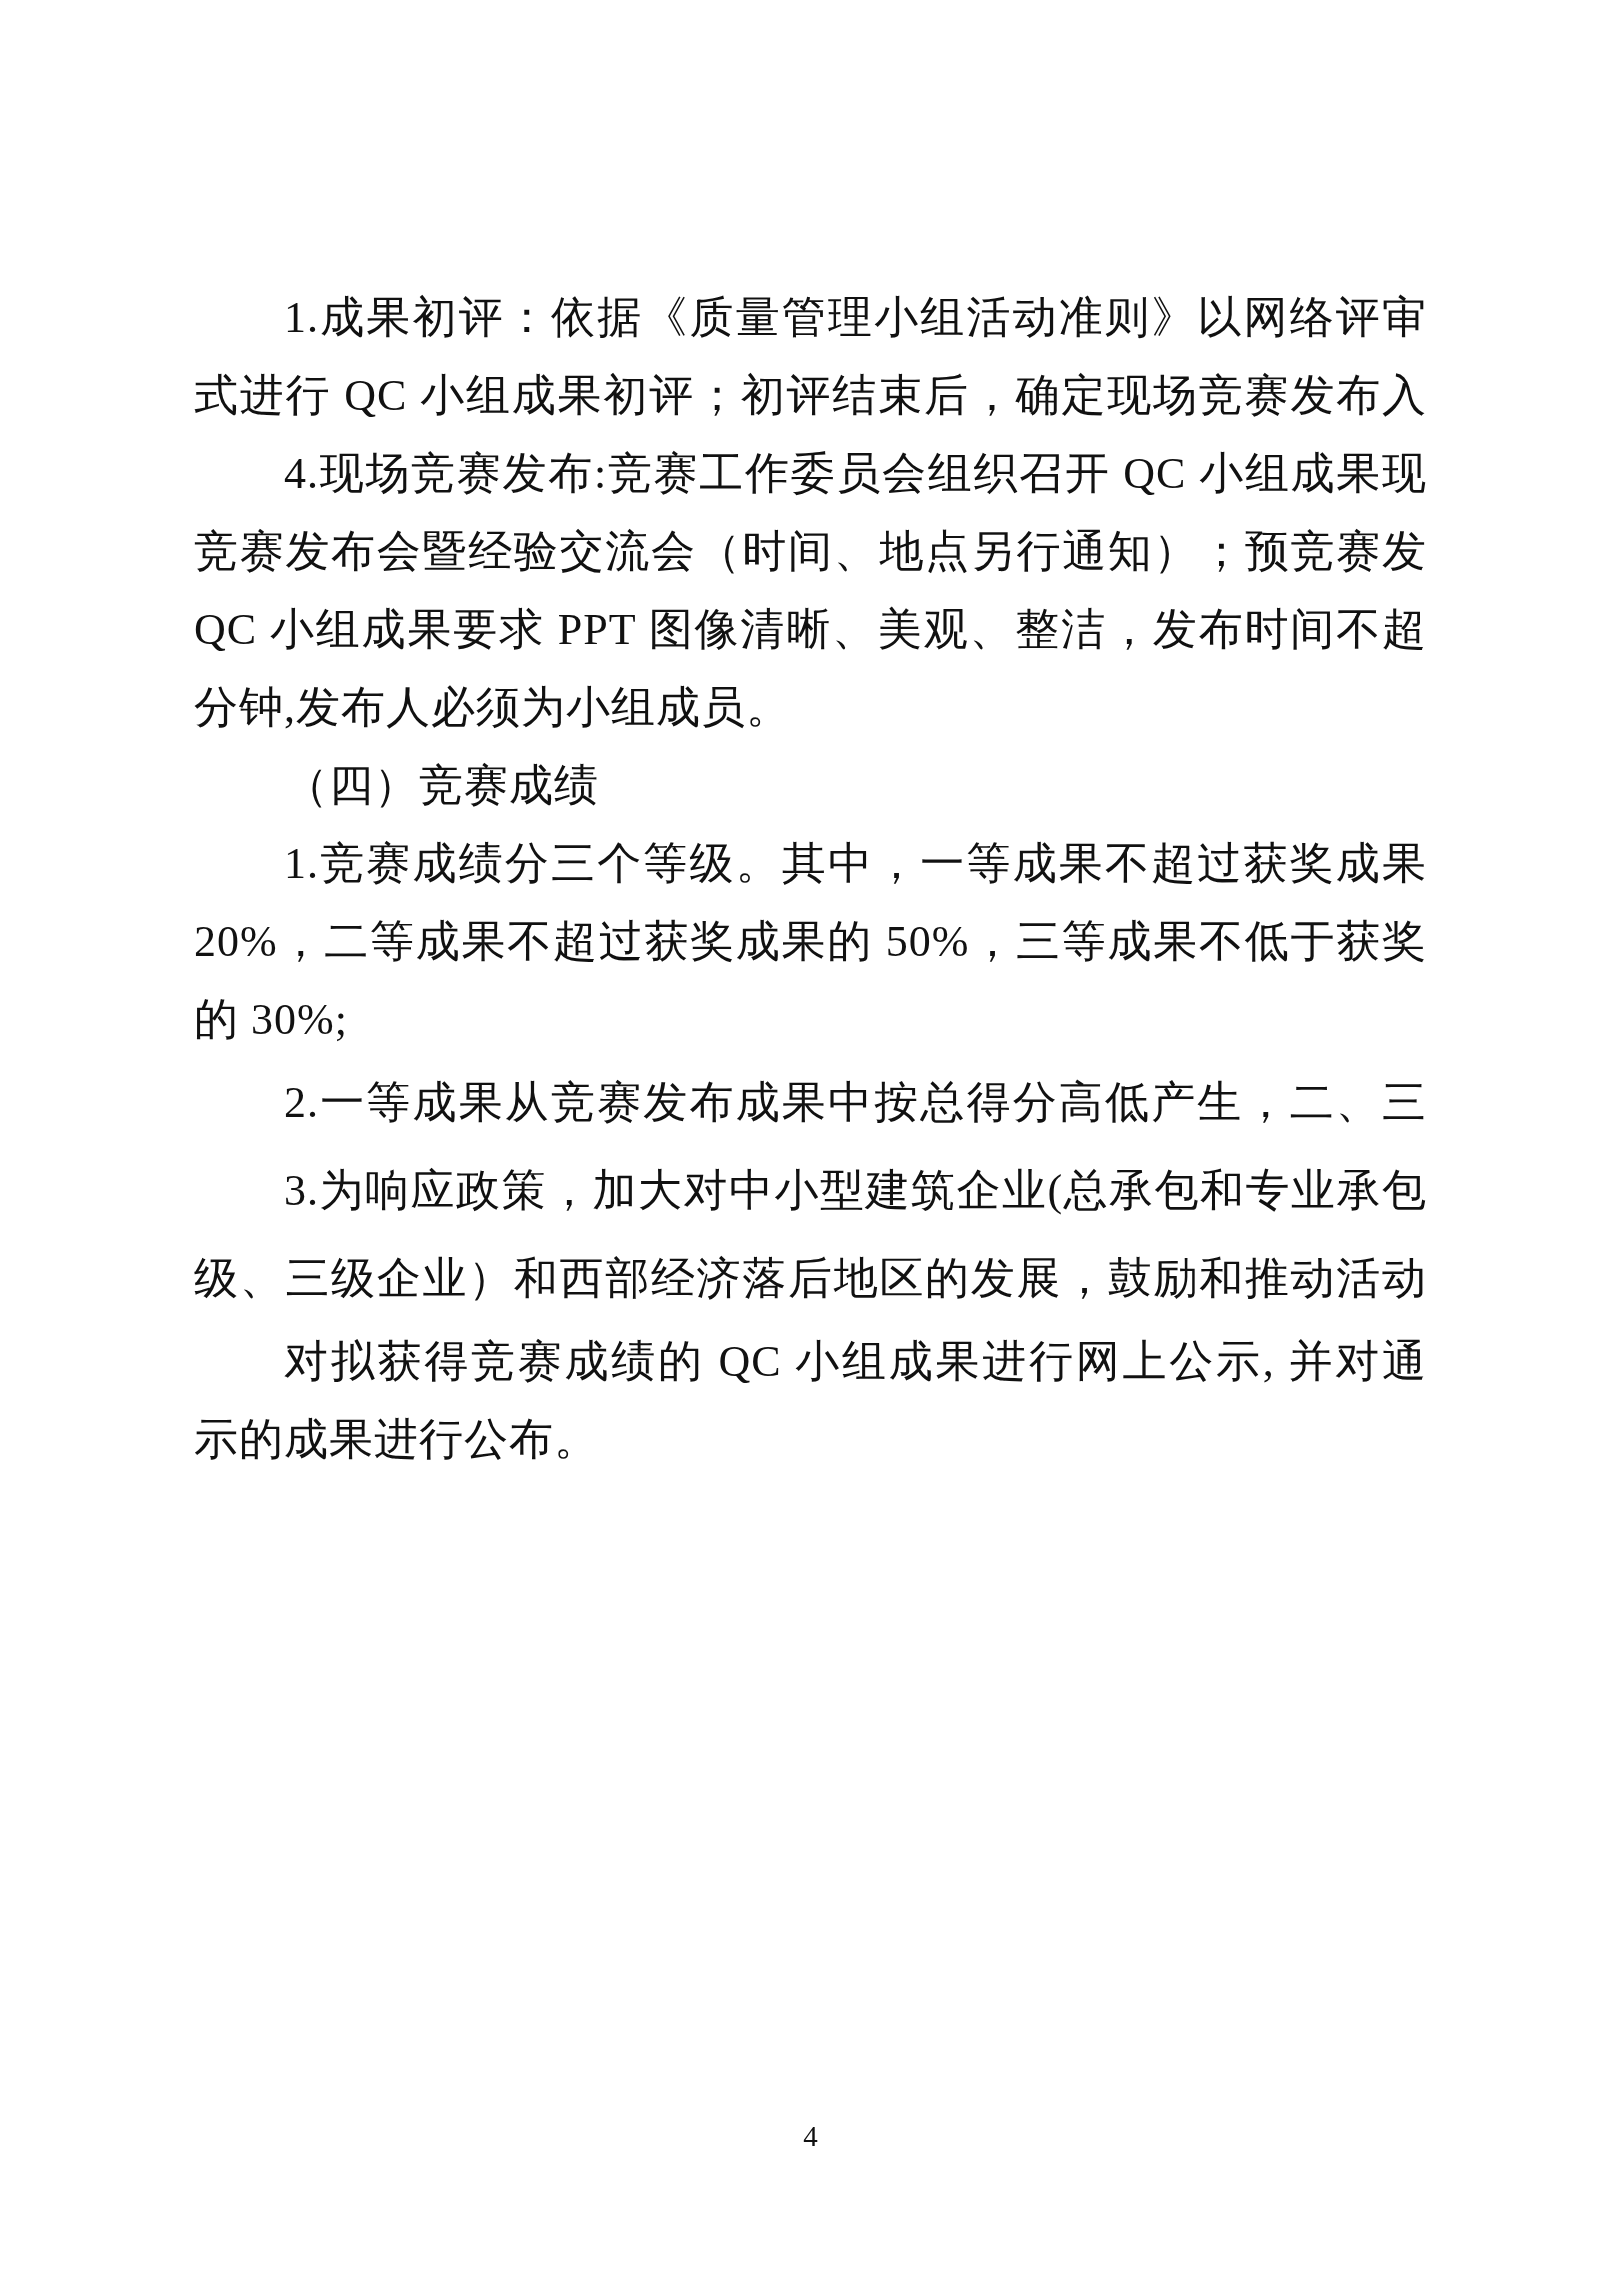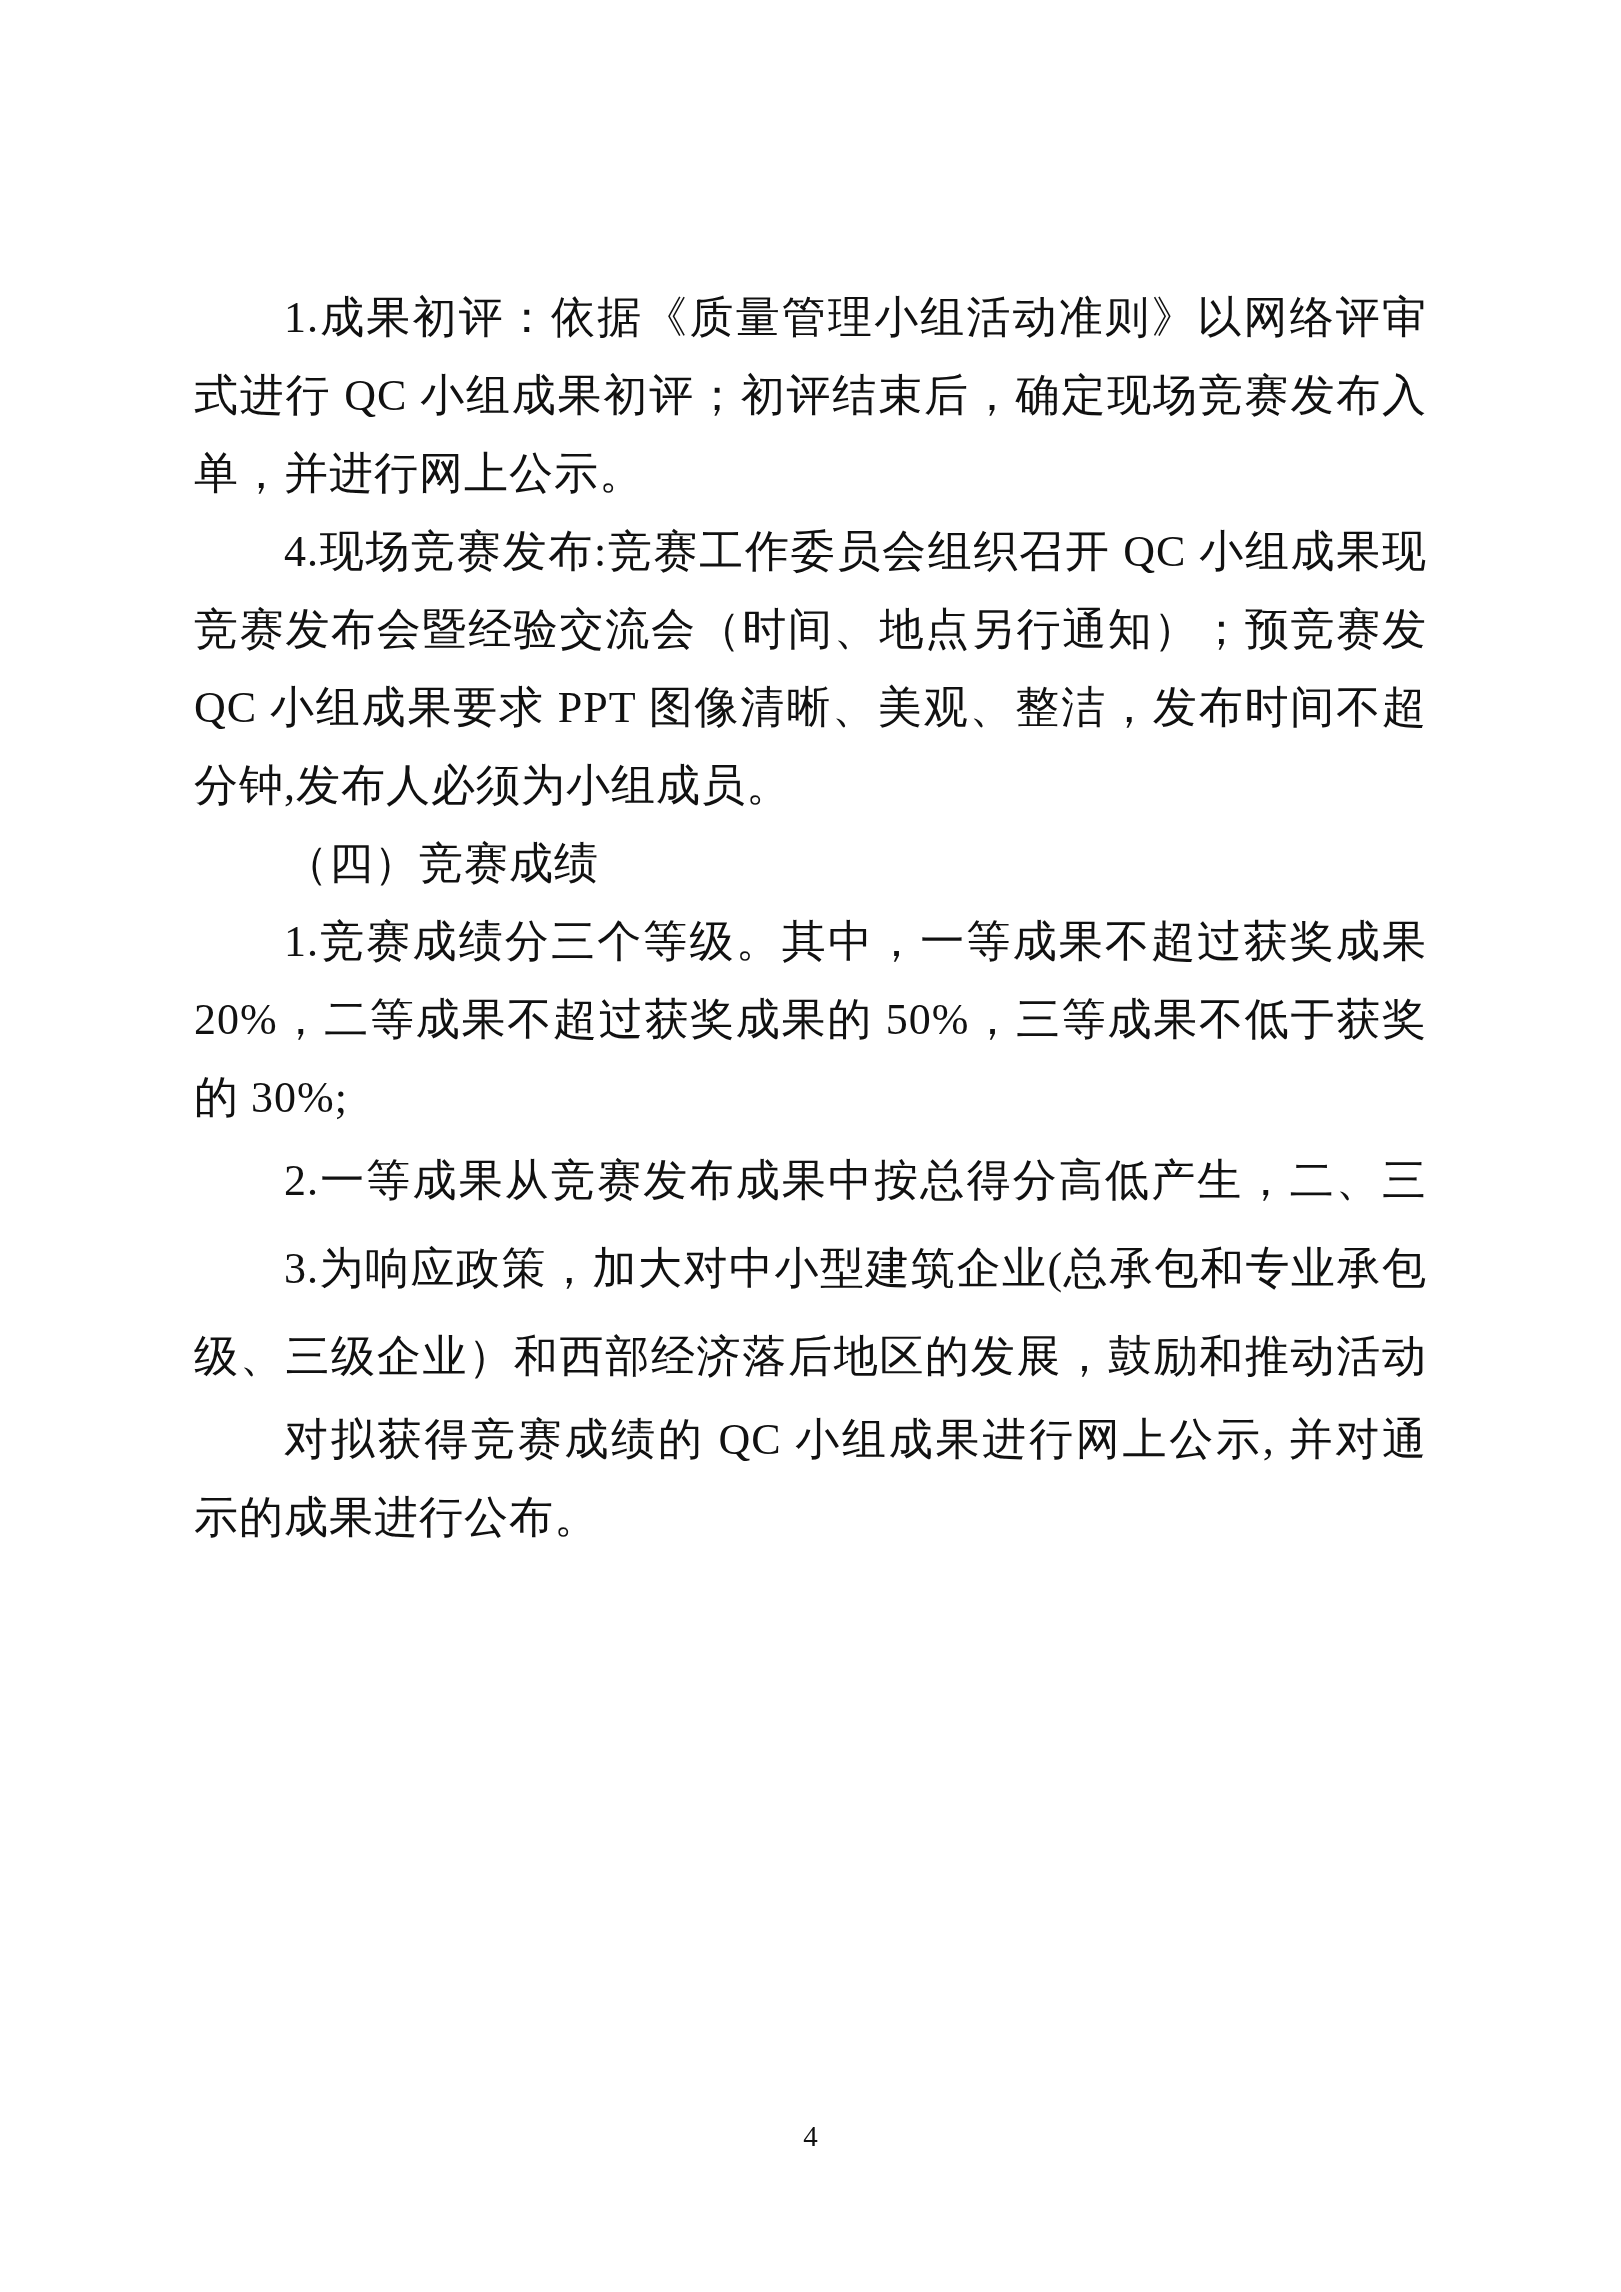--- a/index.html
+++ b/index.html
@@ -71,21 +71,20 @@
   }
 </style>
 </head>
 <body>
 
 <div class="page">
   <div class="text-block">
       <div class="block">
         <div class="line fill indent"><span class="run b">1.成果初评：</span><span class="run">依据《质量管理小组活动准则》以网络评审形</span></div>
         <div class="line fill"><span class="run">式进行 QC 小组成果初评；初评结束后，确定现场竞赛发布入围名</span></div>
-        <div class="line"><span class="run">单，并进行网上公示。</span></div>
       </div>
       <div class="block">
         <div class="line fill indent"><span class="run b">4.现场竞赛发布:</span><span class="run">竞赛工作委员会组织召开 QC 小组成果现场</span></div>
         <div class="line fill"><span class="run">竞赛发布会暨经验交流会（时间、地点另行通知）；预竞赛发布</span></div>
         <div class="line fill"><span class="run">QC 小组成果要求 PPT 图像清晰、美观、整洁，发布时间不超过 12</span></div>
         <div class="line"><span class="run">分钟,发布人必须为小组成员。</span></div>
       </div>
       <div class="block">
         <div class="line indent"><span class="run">（四）竞赛成绩</span></div>
       </div>

